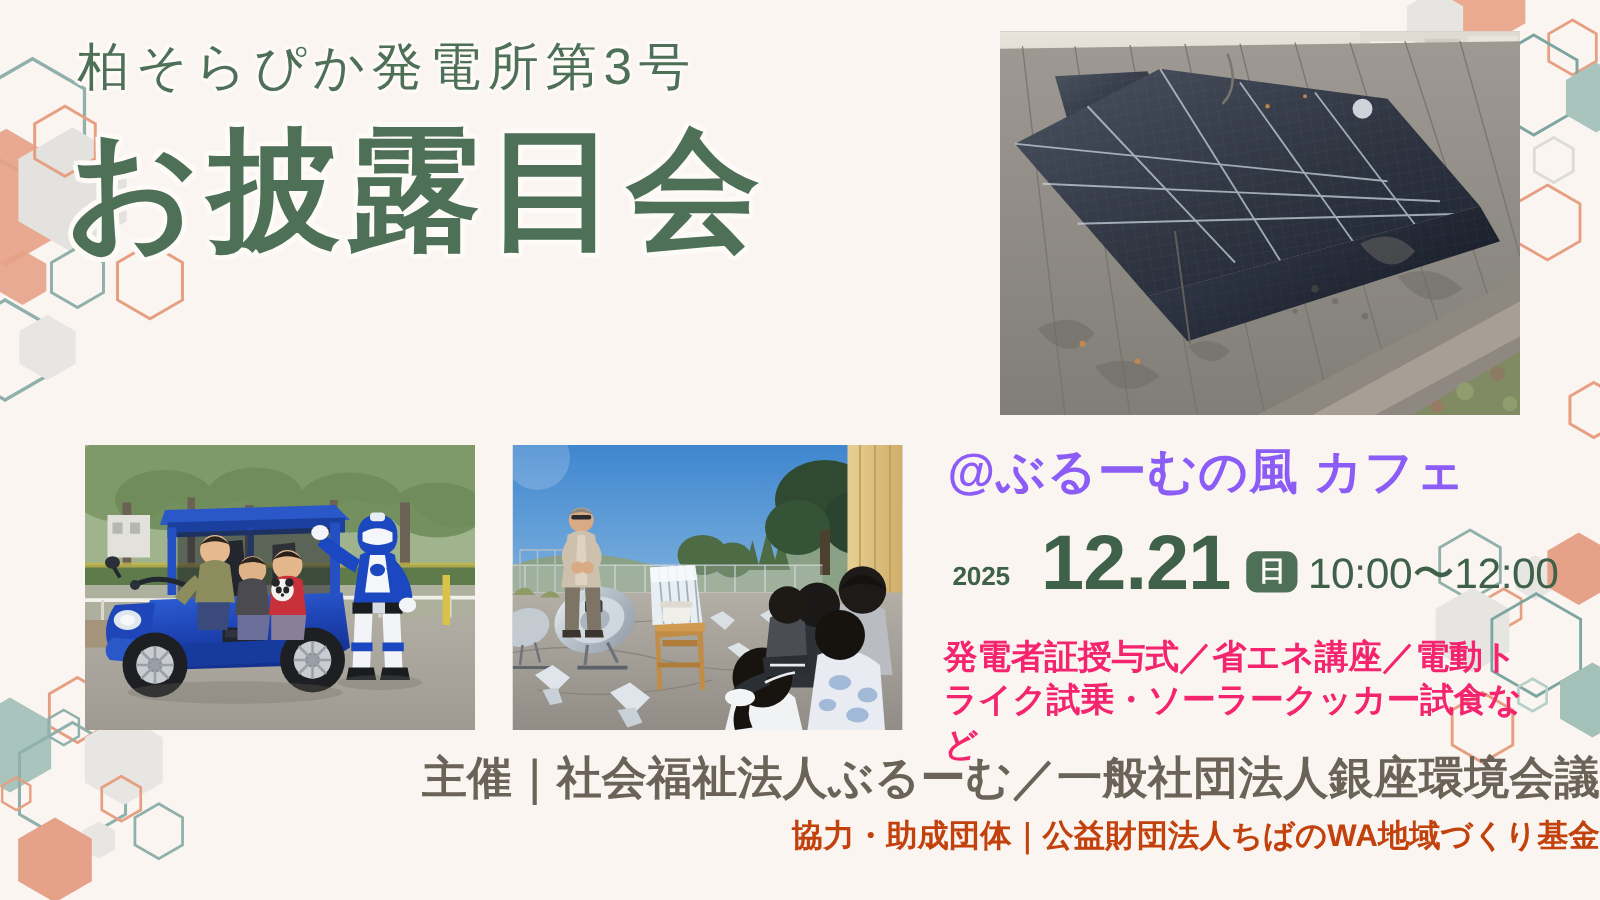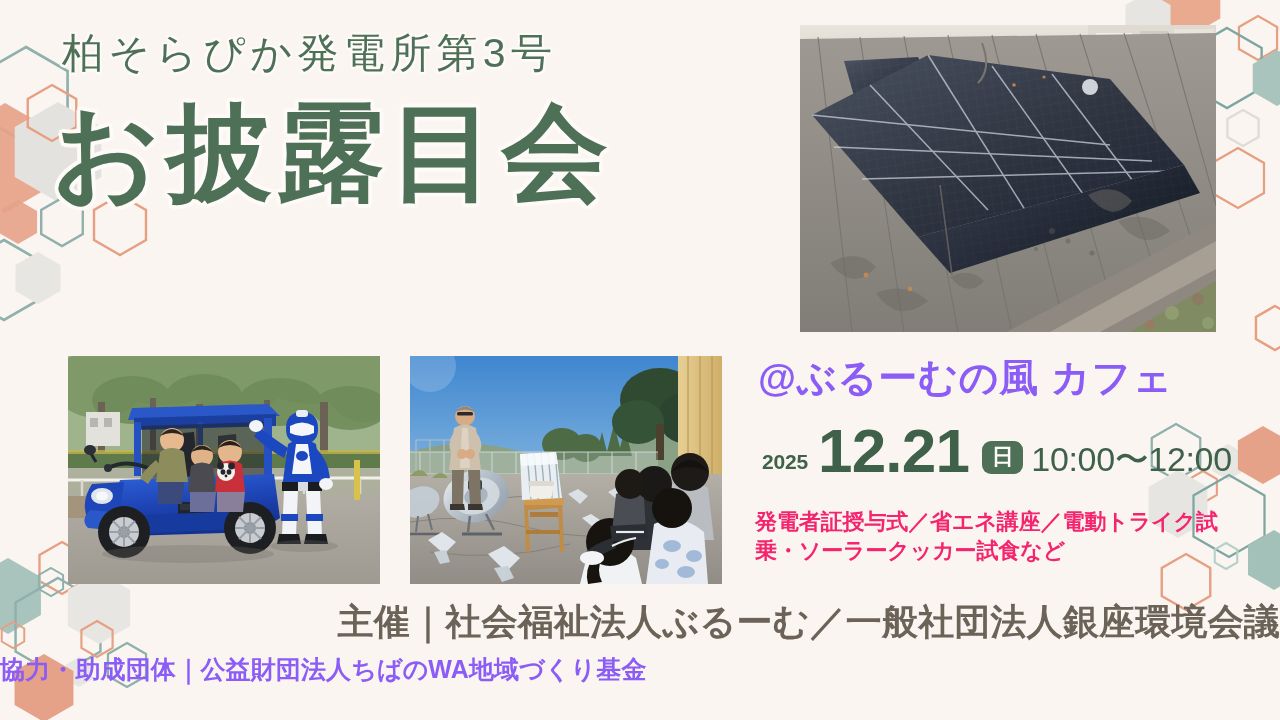--- a/index.html
+++ b/index.html
@@ -51,44 +51,44 @@
     font-size:39px;line-height:1;letter-spacing:.02em;
     color:#8b5cf6;font-weight:600;white-space:nowrap;
   }
 
   #daterow{
     position:absolute;left:762px;top:424px;
     display:flex;align-items:flex-end;gap:0;
     color:#3f6149;white-space:nowrap;
   }
   #year{font-size:21px;font-weight:700;line-height:1;padding-bottom:7px;letter-spacing:-.01em;}
-  #bigdate{font-size:62px;font-weight:700;line-height:.88;letter-spacing:-.012em;margin-left:10px;}
+  #bigdate{font-size:62px;font-weight:700;line-height:.88;letter-spacing:-.012em;margin-left:25px;}
   #daybadge{
     margin-left:13px;margin-bottom:5px;
     width:41px;height:33px;border-radius:9px;background:#4d7057;
     color:#fdfaf7;font-size:22px;font-weight:700;
     display:flex;align-items:center;justify-content:center;
   }
   #timerange{font-size:34px;font-weight:400;line-height:1;margin-left:8px;padding-bottom:3px;letter-spacing:-.01em;}
 
   #activities{
     position:absolute;left:755px;top:508px;width:470px;
-    font-size:22px;line-height:1.31;letter-spacing:-.005em;
+    font-size:27px;line-height:1.31;letter-spacing:-.005em;
     color:#f4246e;font-weight:700;
   }
 
   #host{
     position:absolute;left:0;top:604px;width:1280px;text-align:right;
     font-size:36px;line-height:1;letter-spacing:.005em;
     color:#6b6258;font-weight:700;white-space:nowrap;
   }
   #support{
-    position:absolute;left:0;top:657px;width:1280px;text-align:left;
+    position:absolute;left:0;top:657px;width:1280px;text-align:right;
     font-size:25px;line-height:1;letter-spacing:.005em;
-    color:#8b5cf6;font-weight:700;white-space:nowrap;
+    color:#c2410c;font-weight:700;white-space:nowrap;
   }
 </style>
 </head>
 <body>
 
 <div id="poster">
 
   <svg id="hex-layer" viewBox="0 0 1280 720" xmlns="http://www.w3.org/2000/svg">
     <defs>
 

